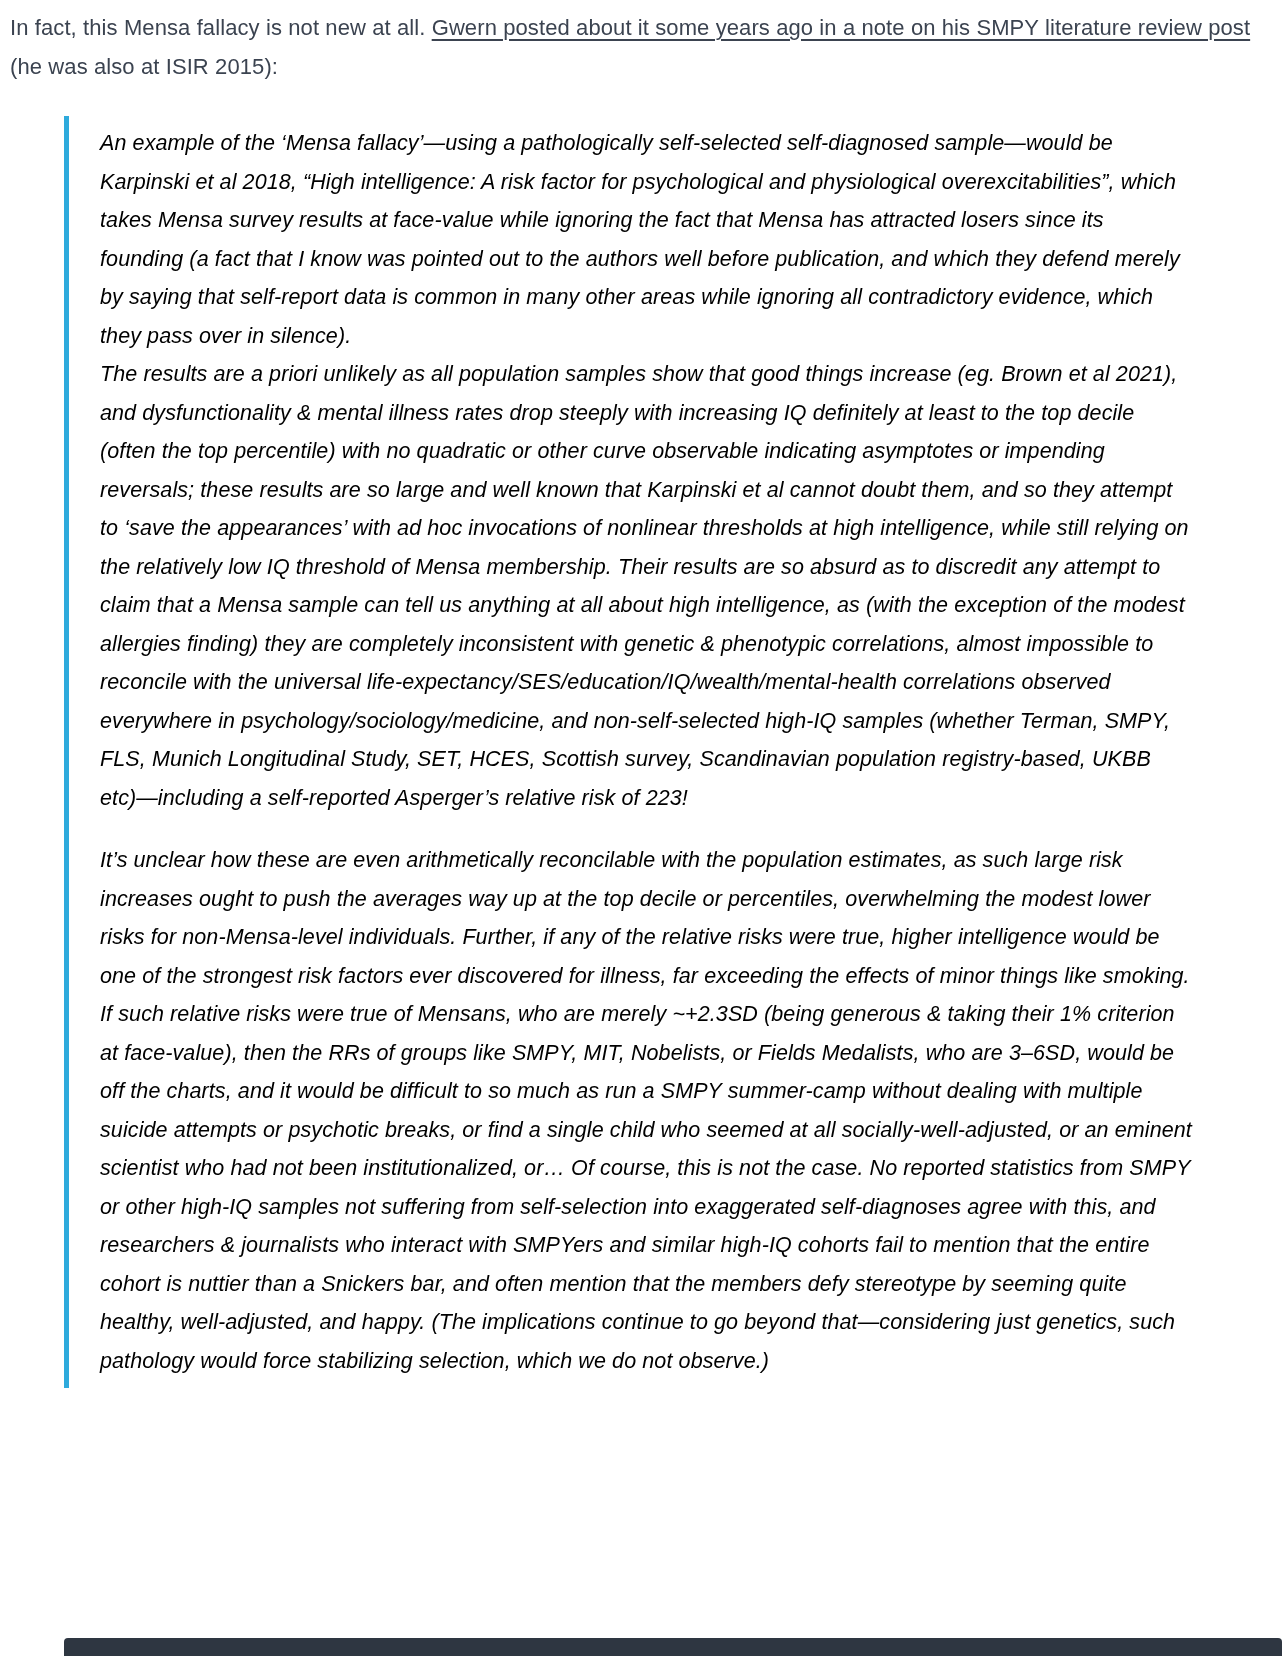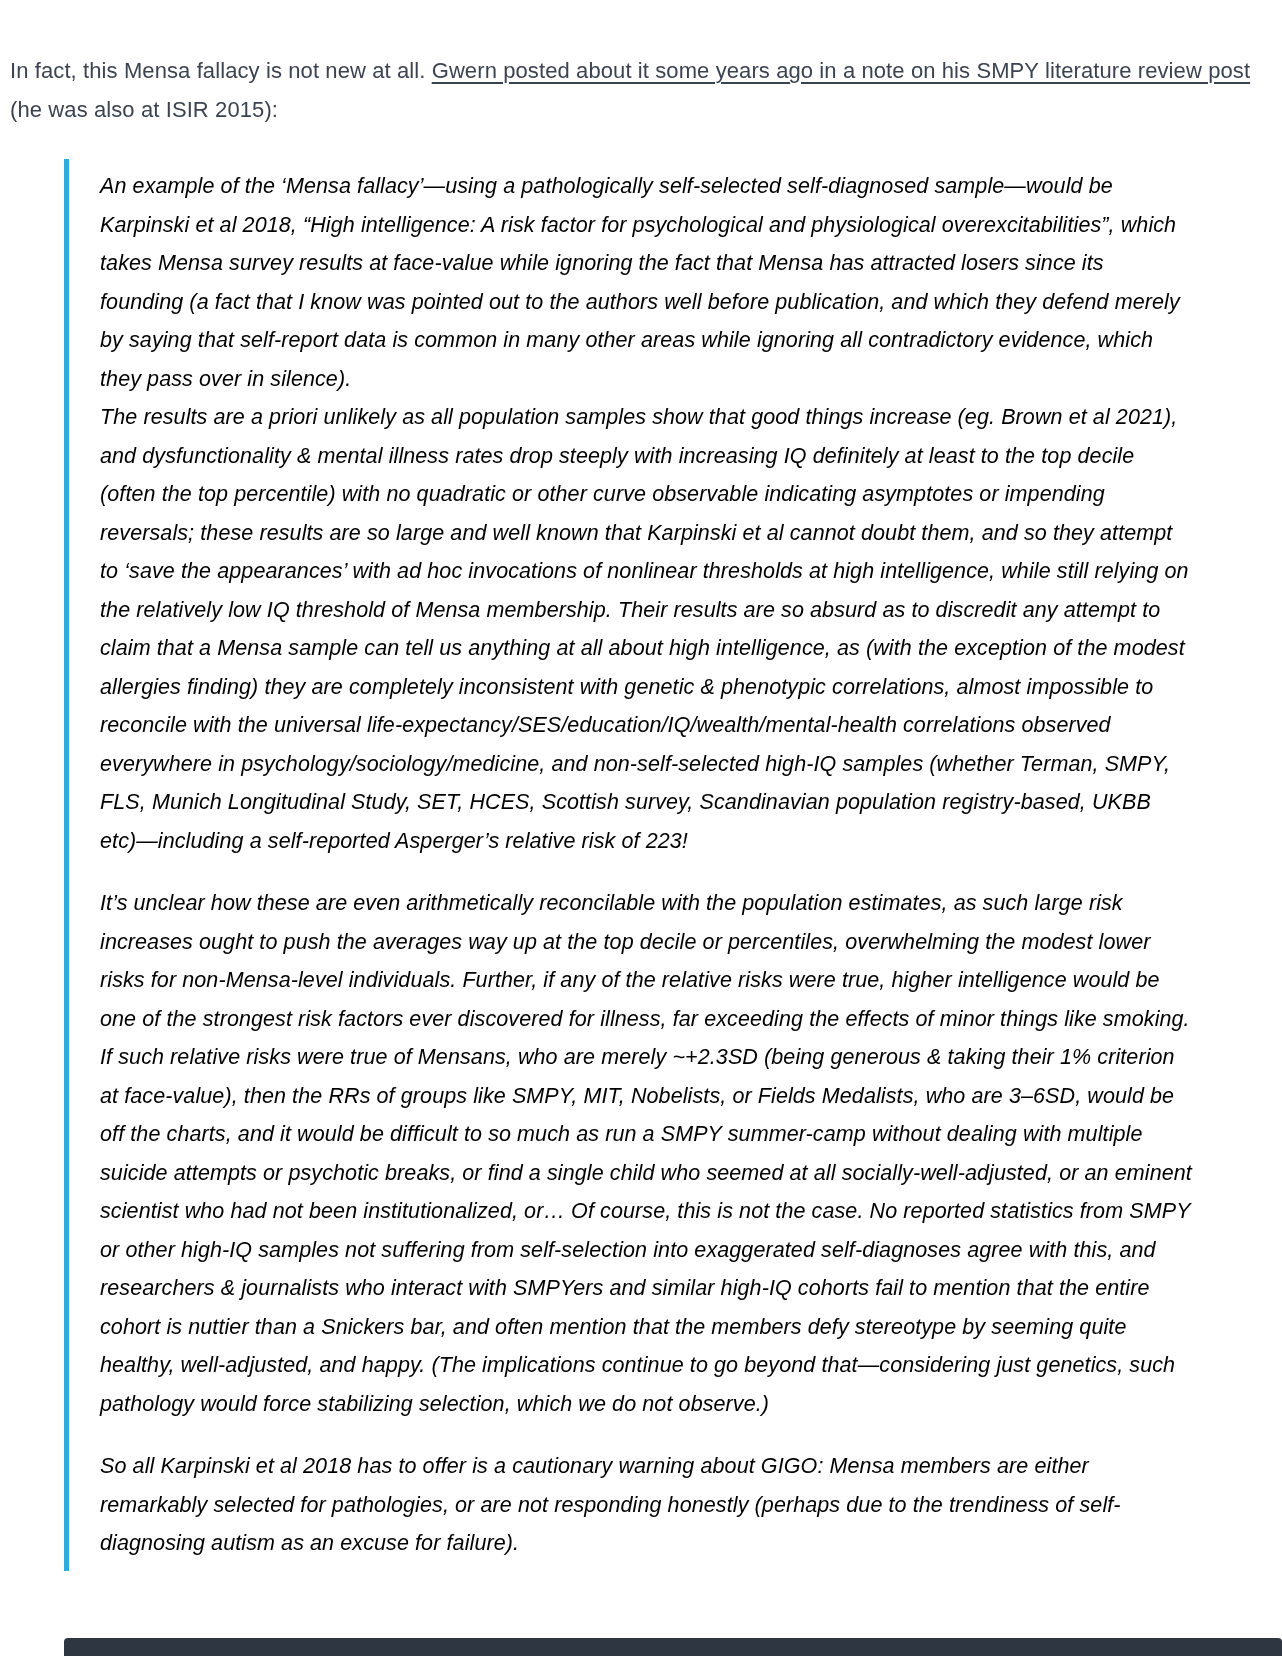--- a/index.html
+++ b/index.html
@@ -10,21 +10,20 @@
   body {
     width: 1282px;
     height: 1656px;
     position: relative;
     overflow: hidden;
     font-family: "Liberation Sans", "DejaVu Sans", sans-serif;
     -webkit-font-smoothing: antialiased;
   }
   .content {
     padding: 8px 10px 0 10px;
-    margin-top: 43px;
   }
   .intro {
     margin: 0;
     font-size: 22px;
     line-height: 39px;
     color: #3b4350;
     letter-spacing: 0.1px;
   }
   .intro a {
     color: #3b4350;
@@ -65,18 +64,17 @@
 <body>
 
 <div class="content">
 
   <p class="intro"><span>In fact, this Mensa fallacy is not new at all. </span><a href="#">Gwern posted about it some years ago in a note on his SMPY literature review post</a><span> (he was also at ISIR 2015):</span></p>
 
   <blockquote class="quote" style="border-left-color: rgb(46, 170, 220);">
     <p class="bq-p tight">An example of the ‘Mensa fallacy’—using a pathologically self-selected self-diagnosed sample—would be Karpinski et al 2018, “High intelligence: A risk factor for psychological and physiological overexcitabilities”, which takes Mensa survey results at face-value while ignoring the fact that Mensa has attracted losers since its founding (a fact that I know was pointed out to the authors well before publication, and which they defend merely by saying that self-report data is common in many other areas while ignoring all contradictory evidence, which they pass over in silence).</p>
     <p class="bq-p">The results are a priori unlikely as all population samples show that good things increase (eg. Brown et al 2021), and dysfunctionality &amp; mental illness rates drop steeply with increasing IQ definitely at least to the top decile (often the top percentile) with no quadratic or other curve observable indicating asymptotes or impending reversals; these results are so large and well known that Karpinski et al cannot doubt them, and so they attempt to ‘save the appearances’ with ad hoc invocations of nonlinear thresholds at high intelligence, while still relying on the relatively low IQ threshold of Mensa membership. Their results are so absurd as to discredit any attempt to claim that a Mensa sample can tell us anything at all about high intelligence, as (with the exception of the modest allergies finding) they are completely inconsistent with genetic &amp; phenotypic correlations, almost impossible to reconcile with the universal life-expectancy/SES/education/IQ/wealth/mental-health correlations observed everywhere in psychology/sociology/medicine, and non-self-selected high-IQ samples (whether Terman, SMPY, FLS, Munich Longitudinal Study, SET, HCES, Scottish survey, Scandinavian population registry-based, UKBB etc)—including a self-reported Asperger’s relative risk of 223!</p>
     <p class="bq-p">It’s unclear how these are even arithmetically reconcilable with the population estimates, as such large risk increases ought to push the averages way up at the top decile or percentiles, overwhelming the modest lower risks for non-Mensa-level individuals. Further, if any of the relative risks were true, higher intelligence would be one of the strongest risk factors ever discovered for illness, far exceeding the effects of minor things like smoking. If such relative risks were true of Mensans, who are merely ~+2.3SD (being generous &amp; taking their 1% criterion at face-value), then the RRs of groups like SMPY, MIT, Nobelists, or Fields Medalists, who are 3–6SD, would be off the charts, and it would be difficult to so much as run a SMPY summer-camp without dealing with multiple suicide attempts or psychotic breaks, or find a single child who seemed at all socially-well-adjusted, or an eminent scientist who had not been institutionalized, or… Of course, this is not the case. No reported statistics from SMPY or other high-IQ samples not suffering from self-selection into exaggerated self-diagnoses agree with this, and researchers &amp; journalists who interact with SMPYers and similar high-IQ cohorts fail to mention that the entire cohort is nuttier than a Snickers bar, and often mention that the members defy stereotype by seeming quite healthy, well-adjusted, and happy. (The implications continue to go beyond that—considering just genetics, such pathology would force stabilizing selection, which we do not observe.)</p>
-    <p class="bq-p">So all Karpinski et al 2018 has to offer is a cautionary warning about GIGO: Mensa members are either remarkably selected for pathologies, or are not responding honestly (perhaps due to the trendiness of self-diagnosing autism as an excuse for failure).</p>
   </blockquote>
 
 </div>
 
 <div class="dark-bar" style="background: rgb(46, 54, 65);"></div>
 
 </body></html>

